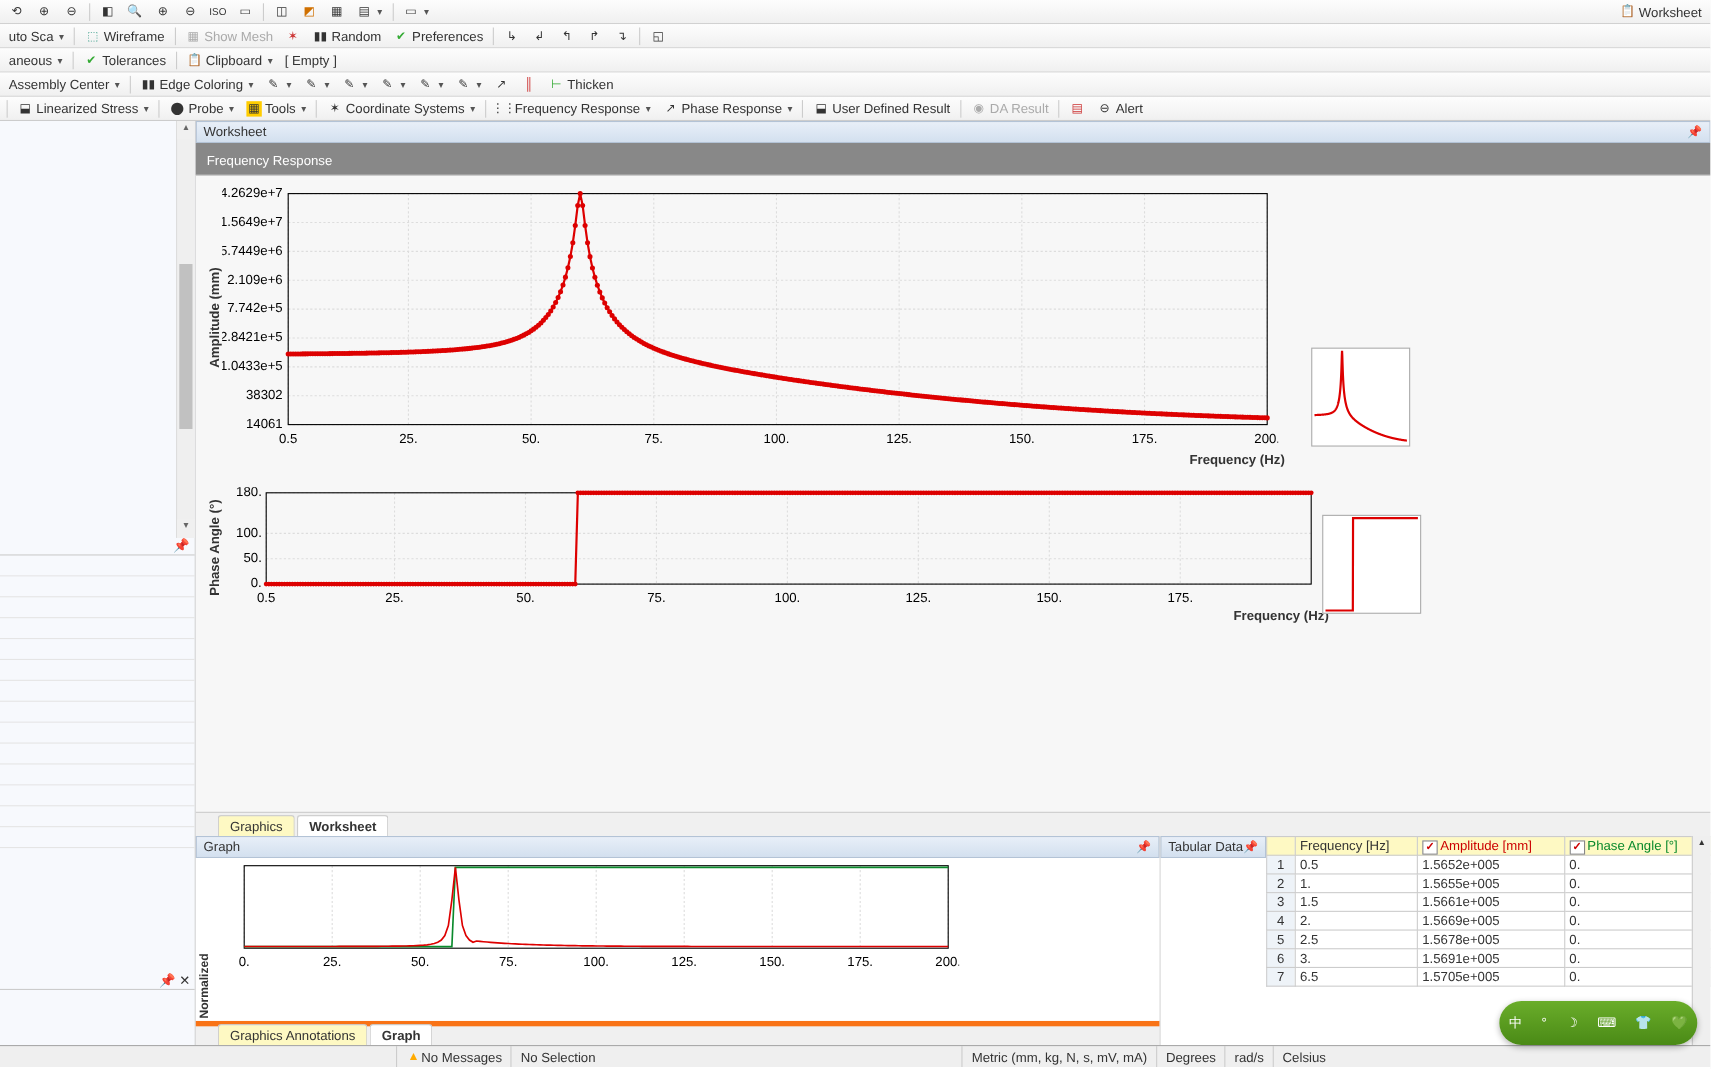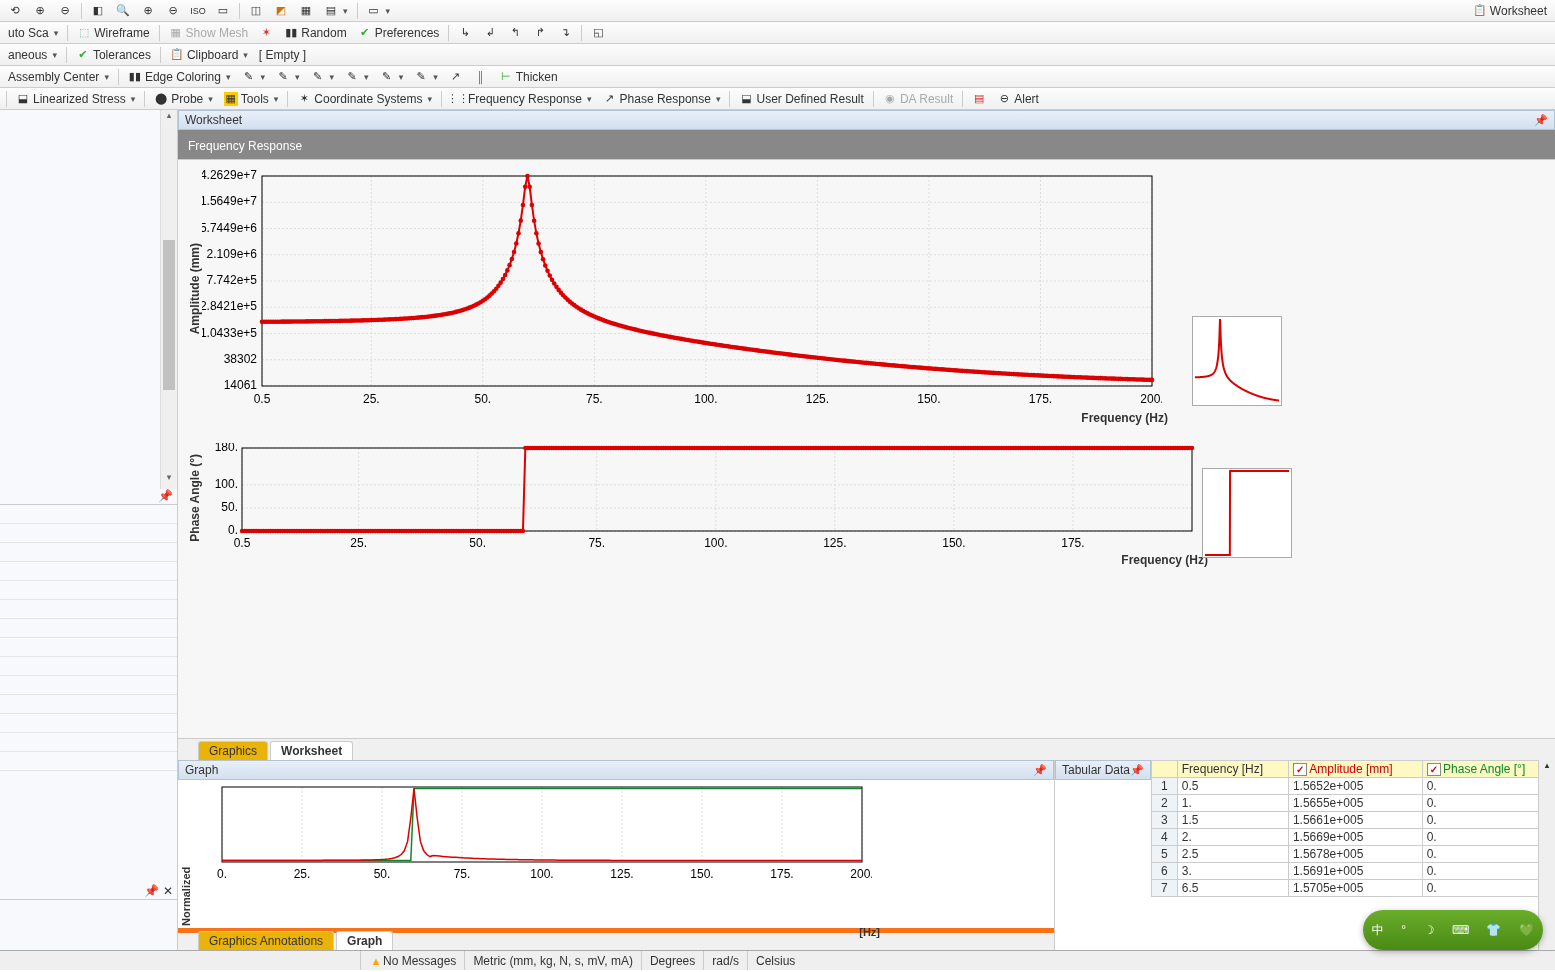--- a/index.html
+++ b/index.html
@@ -21,21 +21,21 @@
 .leftpanel .pinbar {height:16px;border-bottom:1px solid #ccc;text-align:right;padding-right:4px;}
 .right { flex: 1; display: flex; flex-direction: column; }
 .panelhdr { background: linear-gradient(#e8eff8,#d3e0ef); border:1px solid #b3c3d6; height:20px; display:flex; align-items:center; padding:0 6px; font-size:12px; color:#333; }
 .panelhdr .pin { margin-left:auto; font-size:11px;}
 .titlebar { background: #888; color:#fff; padding:4px 10px; font-size:18px; font-weight:300;}
 .chartarea { flex: 1; background:#f7f7f7; padding: 6px 10px; overflow:hidden; border-top:1px solid #ccc;}
 .ylab { writing-mode: vertical-rl; transform: rotate(180deg); font-weight: bold; font-size:12px; }
 .xlab { font-weight:bold; font-size:12px; text-align:right; }
 svg { display:block; }
 .tabs { height:22px; display:flex; align-items:flex-end; padding-left:20px; gap:0; border-top:1px solid #ccc; background:#f0f0f0;}
-.tab { padding: 2px 10px; border:1px solid #ccc; border-bottom:none; background:#eab308; border-radius:3px 3px 0 0; margin-right:2px; font-size:12px;}
+.tab { padding: 2px 10px; border:1px solid #ccc; border-bottom:none; background:#fef9c3; border-radius:3px 3px 0 0; margin-right:2px; font-size:12px;}
 .tab.active { font-weight:bold; background:#fff;}
 .bottomsplit { display:flex; height: 190px; }
 .graphpanel { flex:1; border-right:1px solid #ccc; display:flex;flex-direction:column;}
 .tabpanel { width: 500px; display:flex;flex-direction:row;}
 .smallchart { flex:1; background:#fff; position:relative; padding:2px;}
 table.tdata { border-collapse:collapse; width:100%; font-size:12px;}
 table.tdata th, table.tdata td { border:1px solid #ccc; padding:1px 4px; text-align:left; background:#fff;}
 table.tdata th { background:#fef9c3; font-weight:normal;}
 table.tdata td.rownum { background:#eef3f8; text-align:center; width:26px;}
 .statusbar { height:20px; border-top:1px solid #aaa; display:flex; align-items:center; background:#efefef; font-size:12px;}
@@ -1221,21 +1221,20 @@
                 <text x="510" y="96" text-anchor="middle" font-size="9">150.</text>
                 <line x1="590" y1="5" x2="590" y2="80" stroke="#ddd" stroke-dasharray="2,2"></line>
                 <text x="590" y="96" text-anchor="middle" font-size="9">175.</text>
                 <line x1="670" y1="5" x2="670" y2="80" stroke="#ddd" stroke-dasharray="2,2"></line>
                 <text x="670" y="96" text-anchor="middle" font-size="9">200.</text>
                 <rect x="30" y="5" width="640" height="75" fill="none" stroke="#000"></rect>
                 <polyline points="30,78.5 33.2,78.5 36.4,78.5 39.6,78.5 42.8,78.5 46,78.5 49.2,78.5 52.400000000000006,78.5 55.6,78.5 58.8,78.5 62,78.5 65.2,78.5 68.4,78.5 71.6,78.5 74.80000000000001,78.5 78,78.5 81.2,78.5 84.4,78.5 87.6,78.5 90.8,78.5 94,78.5 97.2,78.5 100.4,78.5 103.60000000000001,78.5 106.8,78.5 110,78.5 113.2,78.5 116.4,78.5 119.60000000000001,78.5 122.8,78.5 126,78.5 129.2,78.5 132.4,78.5 135.60000000000002,78.5 138.8,78.5 142,78.5 145.2,78.5 148.4,78.5 151.6,78.5 154.8,78.5 158,78.5 161.2,78.5 164.4,78.5 167.6,78.5 170.8,78.5 174,78.5 177.20000000000002,78.5 180.39999999999998,78.5 183.6,78.5 186.8,78.5 190,78.5 193.2,78.5 196.4,78.5 199.60000000000002,78.5 202.8,78.5 206,78.5 209.20000000000002,78.5 212.39999999999998,78.5 215.6,78.5 218.79999999999998,78.5 222,6.5 225.2,6.5 228.4,6.5 231.6,6.5 234.8,6.5 238,6.5 241.20000000000002,6.5 244.4,6.5 247.60000000000002,6.5 250.79999999999998,6.5 254,6.5 257.2,6.5 260.4,6.5 263.6,6.5 266.8,6.5 270,6.5 273.2,6.5 276.4,6.5 279.6,6.5 282.8,6.5 286,6.5 289.20000000000005,6.5 292.4,6.5 295.59999999999997,6.5 298.8,6.5 302,6.5 305.2,6.5 308.4,6.5 311.6,6.5 314.8,6.5 318,6.5 321.2,6.5 324.40000000000003,6.5 327.6,6.5 330.79999999999995,6.5 334,6.5 337.2,6.5 340.4,6.5 343.6,6.5 346.8,6.5 350,6.5 353.2,6.5 356.4,6.5 359.6,6.5 362.8,6.5 366,6.5 369.20000000000005,6.5 372.40000000000003,6.5 375.6,6.5 378.8,6.5 382,6.5 385.20000000000005,6.5 388.40000000000003,6.5 391.59999999999997,6.5 394.79999999999995,6.5 398,6.5 401.2,6.5 404.4,6.5 407.59999999999997,6.5 410.79999999999995,6.5 414,6.5 417.2,6.5 420.4,6.5 423.6,6.5 426.8,6.5 430,6.5 433.2,6.5 436.4,6.5 439.6,6.5 442.8,6.5 446,6.5 449.20000000000005,6.5 452.40000000000003,6.5 455.6,6.5 458.8,6.5 462,6.5 465.20000000000005,6.5 468.40000000000003,6.5 471.59999999999997,6.5 474.79999999999995,6.5 478,6.5 481.2,6.5 484.4,6.5 487.59999999999997,6.5 490.79999999999995,6.5 494,6.5 497.2,6.5 500.4,6.5 503.6,6.5 506.8,6.5 510,6.5 513.2,6.5 516.4,6.5 519.6,6.5 522.8,6.5 526,6.5 529.2,6.5 532.4000000000001,6.5 535.6,6.5 538.8,6.5 542,6.5 545.2,6.5 548.4000000000001,6.5 551.5999999999999,6.5 554.8,6.5 558,6.5 561.1999999999999,6.5 564.4,6.5 567.6,6.5 570.8,6.5 574,6.5 577.2,6.5 580.4,6.5 583.6,6.5 586.8,6.5 590,6.5 593.2,6.5 596.4,6.5 599.6,6.5 602.8,6.5 606,6.5 609.2,6.5 612.4,6.5 615.6,6.5 618.8000000000001,6.5 622,6.5 625.2,6.5 628.4000000000001,6.5 631.5999999999999,6.5 634.8,6.5 638,6.5 641.1999999999999,6.5 644.4,6.5 647.6,6.5 650.8,6.5 654,6.5 657.2,6.5 660.4,6.5 663.6,6.5 666.8,6.5 670,6.5" fill="none" stroke="#0a8a2c" stroke-width="1.5"></polyline>
                 <polyline points="30,78.47121151539385 33.2,78.47022777133274 36.4,78.46919273557099 39.6,78.46810277993133 42.8,78.46695394971697 46,78.46574192780957 49.2,78.464461994077 52.400000000000006,78.4631089793769 55.6,78.46167721331835 58.8,78.46016046479458 62,78.4585518741205 65.2,78.45684387539335 68.4,78.45502810743285 71.6,78.45309531134073 74.80000000000001,78.45103521233187 78,78.44883638301653 81.2,78.44648608473037 84.4,78.44397008279113 87.6,78.44127243066885 90.8,78.43837521694681 94,78.43525826755919 97.2,78.43189879404115 100.4,78.42827097631171 103.60000000000001,78.42434546568985 106.8,78.42008879023308 110,78.41546263983562 113.2,78.41042300248824 116.4,78.40491911521954 119.60000000000001,78.39889218286784 122.8,78.3922738040813 126,78.3849840255591 129.2,78.376928920754 132.4,78.36799755551029 135.60000000000002,78.35805815672745 138.8,78.34695323571091 142,78.33449332737374 145.2,78.32044887780549 148.4,78.30453962747907 151.6,78.28642056690838 154.8,78.26566314076484 158,78.24172977281786 161.2,78.21393885884561 164.4,78.18141592920354 167.6,78.1430243768076 170.8,78.09726538222499 174,78.04213036565977 177.20000000000002,77.97487844408428 180.39999999999998,77.89169209105843 183.6,77.7871287128713 186.8,77.65321790264619 190,77.47791798107255 193.2,77.24235807860262 196.4,76.9156479217604 199.60000000000002,76.44448850118954 202.8,75.73076923076923 206,74.57866868381241 209.20000000000002,72.55504587155963 212.39999999999998,68.56896551724138 215.6,59.44117647058823 218.79999999999998,36.008196721311485 222,6.5 225.2,36.008196721311485 228.4,59.44117647058823 231.6,68.56896551724138 234.8,72.55504587155963 238,74.57866868381241 241.20000000000002,73.4725996547327 244.4,73.79683186045207 247.60000000000002,74.10015335367476 250.79999999999998,74.3839127292948 254,74.64937160725556 257.2,74.8977102418265 260.4,75.13003276912085 263.6,75.34737211618489 266.8,75.55069459348552 270,75.74090419121418 273.2,75.9188465985094 276.4,76.08531296346743 279.6,76.24104341065848 282.8,76.38673033178782 286,76.52302146413204 289.20000000000005,76.65052277043795 292.4,76.76980113308778 295.59999999999997,76.88138687450983 298.8,76.98577611504008 302,77.08343297871829 305.2,77.17479165682552 308.4,77.2602583383381 311.6,77.3402130158806 314.8,77.41501117520754 318,77.4849853757254 321.2,77.55044672908187 324.40000000000003,77.61168628239648 327.6,77.6689763122825 330.79999999999995,77.72257153541354 334,77.77271024101697 337.2,77.8196153503294 340.4,77.86349540772487 343.6,77.90454550792191 346.8,77.9429481633925 350,77.97887411582899 353.2,78.01248309527725 356.4,78.04392453031086 359.6,78.07333821240424 362.8,78.1008549174581 366,78.12659698724102 369.20000000000005,78.15067887333213 372.40000000000003,78.17320764598308 375.6,78.19428347016225 378.8,78.21400005089716 382,78.2324450498956 385.20000000000005,78.24970047529756 388.40000000000003,78.26584304629077 391.59999999999997,78.28094453421129 394.79999999999995,78.2950720816453 398,78.30828850095119 401.2,78.32065255352896 404.4,78.33221921107875 407.59999999999997,78.34303990001007 410.79999999999995,78.35316273008816 414,78.36263270833449 417.2,78.37149193913204 420.4,78.37977981142515 423.6,78.38753317384642 426.8,78.39478649854898 430,78.40157203447295 433.2,78.40791995072699 436.4,78.41385847072304 439.6,78.4194139976601 442.8,78.42461123191525 446,78.42947328086379 449.20000000000005,78.4340217616167 452.40000000000003,78.43827689713235 455.6,78.44225760612949 458.8,78.44598158720169 462,78.44946539750686 465.20000000000005,78.45272452638187 468.40000000000003,78.45577346420956 471.59999999999997,78.45862576684429 474.79999999999995,78.46129411588251 478,78.46379037504626 481.2,78.46612564293041 484.4,78.46831030234794 487.59999999999997,78.47035406649296 490.79999999999995,78.47226602212638 494,78.47405466997651 497.2,78.47572796253408 500.4,78.47729333940968 503.6,78.47875776041101 506.8,78.48012773648679 510,78.48140935867501 513.2,78.48260832518424 516.4,78.48372996672846 519.6,78.48477927022778 522.8,78.48576090098081 526,78.486679223407 529.2,78.4875383204512 532.4000000000001,78.48834201173686 535.6,78.48909387054843 538.8,78.48979723971838 542,78.49045524648996 545.2,78.49107081642094 548.4000000000001,78.49164668639116 551.5999999999999,78.49218541677078 554.8,78.49268940280395 558,78.49316088525835 561.1999999999999,78.49360196038775 564.4,78.49401458925223 567.6,78.49440060643718 570.8,78.49476172821004 574,78.49509956015099 577.2,78.49541560429152 580.4,78.49571126579258 583.6,78.49598785919201 586.8,78.4962466142492 590,78.4964886814126 593.2,78.49671513693482 596.4,78.49692698765764 599.6,78.49712517548865 602.8,78.49731058158889 606,78.49748403029074 609.2,78.49764629276285 612.4,78.49779809043893 615.6,78.49794009822521 618.8000000000001,78.4980729475012 622,78.49819722892686 625.2,78.49831349506866 628.4000000000001,78.49842226285644 631.5999999999999,78.49852401588166 634.8,78.49861920654749 638,78.4987082580803 641.1999999999999,78.49879156641126 644.4,78.49886950193678 647.6,78.4989424111653 650.8,78.49901061825784 654,78.49907442646935 657.2,78.49913411949692 660.4,78.49918996274116 663.6,78.49924220448622 666.8,78.49929107700363 670,78.49933679758504" fill="none" stroke="#d00" stroke-width="1.5"></polyline>
               </svg>
           </div>
-          <div class="xlab" style="font-size:11px;margin-left:20px;width:680px">[Hz]</div>
         </div>
         <div class="tabs" style="border-top:5px solid #f97316">
           <div class="tab"><span>Graphics Annotations</span></div>
           <div class="tab active"><span>Graph</span></div>
         </div>
       </div>
       <div class="tabpanel">
         <div class="panelhdr">
           <span>Tabular Data</span>
           <span class="pin">📌</span>
@@ -1302,20 +1301,23 @@
       </div>
     </div>
   </div>
 </div>
 
 <div class="statusbar">
   <div class="cell" style="margin-left:360px">
       <span class="ico" style="color:#fa0">▲</span>
       <span>No Messages</span>
     </div>
+  <div class="cell" style="width:410px">
+      <span>No Selection</span>
+    </div>
   <div class="cell">
       <span>Metric (mm, kg, N, s, mV, mA)</span>
     </div>
   <div class="cell">
       <span>Degrees</span>
     </div>
   <div class="cell">
       <span>rad/s</span>
     </div>
   <div class="cell">

